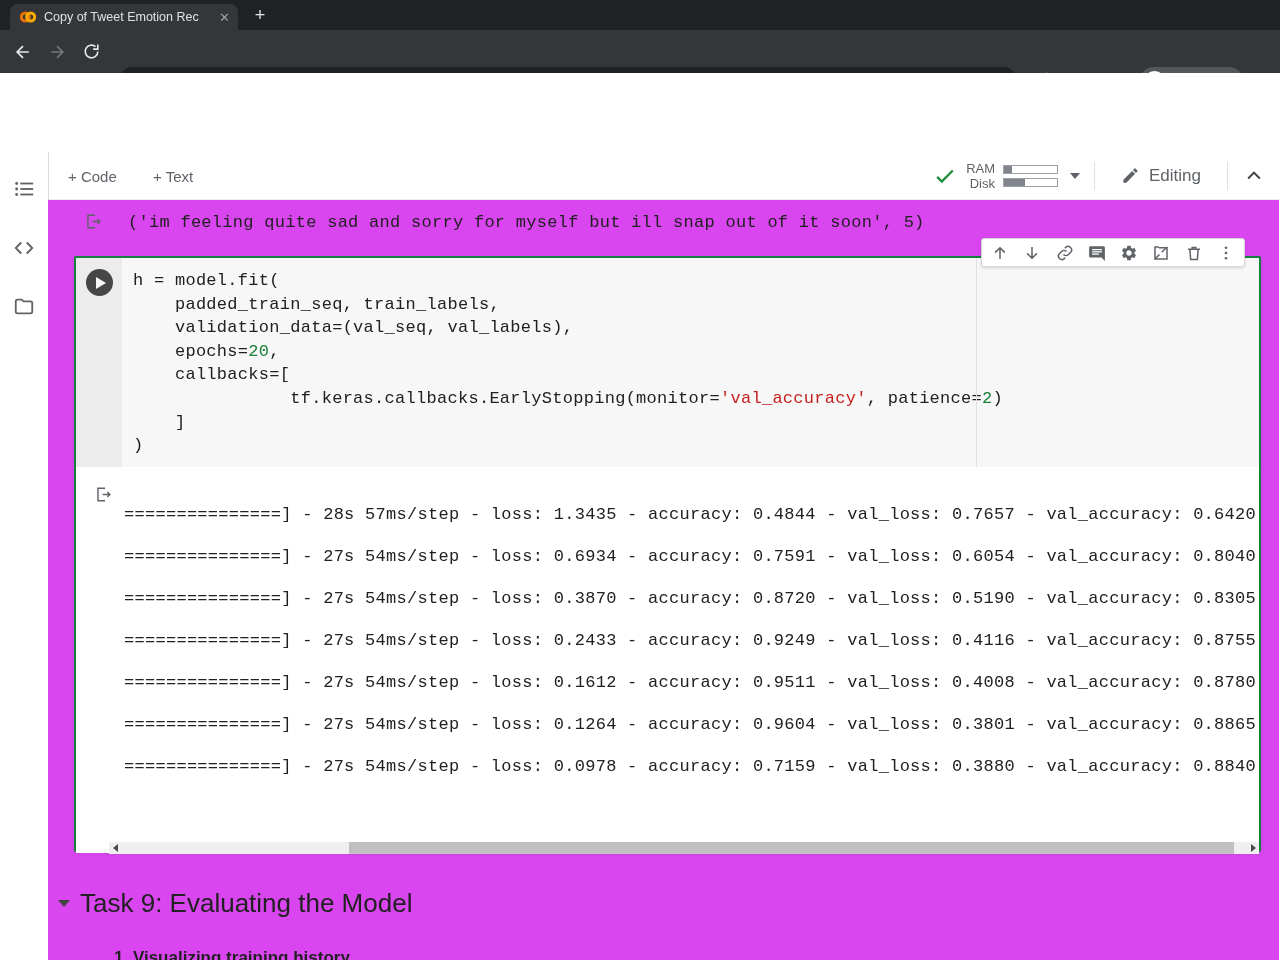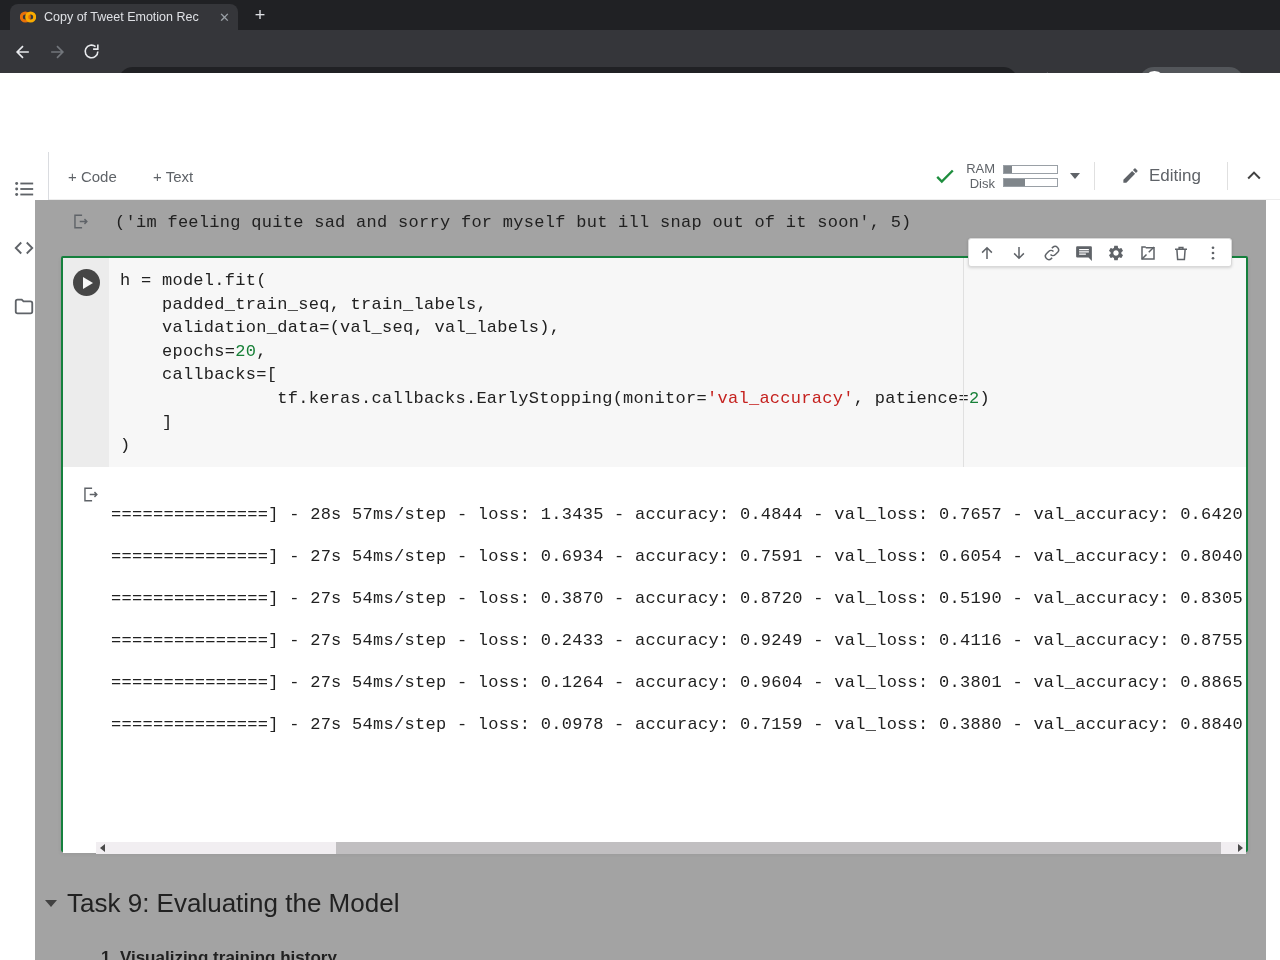--- a/index.html
+++ b/index.html
@@ -60,21 +60,21 @@
   .tb-divider { width:1px; height:28px; background:#e0e0e0; }
   .editing-lbl { font-size:17px; color:#5f6368; margin:0 26px 0 9px; }
   .collapse-btn { margin:0 16px 0 16px; display:flex; align-items:center; }
 
   
   .sidebar { position:absolute; left:0; top:152px; width:49px; height:808px; background:#fff;
              border-right:1px solid #dadce0; }
   .sb-ic { position:absolute; left:13px; width:22px; height:22px; }
 
   
-  .content { position:absolute; left:35px; top:200px; width:1231px; height:760px; background:#a3a3a3; overflow:hidden; }
+  .content { position:absolute; left:48px; top:200px; width:1231px; height:760px; background:#d946ef; overflow:hidden; }
   .mono { font-family:"Liberation Mono", monospace; font-size:17px; letter-spacing:0.28px; color:#212121;
           white-space:pre; }
   .prev-out-icon { position:absolute; left:36px; top:12px; }
   .prev-out-text { position:absolute; left:80px; top:13px; }
 
   .cell { position:absolute; left:26px; top:56px; width:1187px; height:596px; background:#fff;
           border:2px solid #15803d; border-radius:2px; box-shadow:0 2px 4px rgba(0,0,0,0.07); }
   .code-area { position:relative; width:100%; height:209px; background:#f7f7f7; overflow:hidden; }
   .gutter { position:absolute; left:0; top:0; width:46px; height:100%; background:#ececec; }
   .run-btn { position:absolute; left:10px; top:11px; width:27px; height:27px; border-radius:50%;
@@ -312,20 +312,21 @@
           <svg width="19" height="19" viewBox="0 0 24 24" fill="none" stroke="#5f6368" stroke-width="1.8">
               <path d="M14 4H5v16h9"></path>
               <path d="M11 12h9M17 9l3 3-3 3"></path>
             </svg>
         </span>
         <div class="train-lines" id="train-lines">
             <div class="train-line mono">===============] - 28s 57ms/step - loss: 1.3435 - accuracy: 0.4844 - val_loss: 0.7657 - val_accuracy: 0.6420</div>
             <div class="train-line mono">===============] - 27s 54ms/step - loss: 0.6934 - accuracy: 0.7591 - val_loss: 0.6054 - val_accuracy: 0.8040</div>
             <div class="train-line mono">===============] - 27s 54ms/step - loss: 0.3870 - accuracy: 0.8720 - val_loss: 0.5190 - val_accuracy: 0.8305</div>
             <div class="train-line mono">===============] - 27s 54ms/step - loss: 0.2433 - accuracy: 0.9249 - val_loss: 0.4116 - val_accuracy: 0.8755</div>
+            <div class="train-line mono">===============] - 27s 54ms/step - loss: 0.1612 - accuracy: 0.9511 - val_loss: 0.4008 - val_accuracy: 0.8780</div>
             <div class="train-line mono">===============] - 27s 54ms/step - loss: 0.1264 - accuracy: 0.9604 - val_loss: 0.3801 - val_accuracy: 0.8865</div>
             <div class="train-line mono">===============] - 27s 54ms/step - loss: 0.0978 - accuracy: 0.7159 - val_loss: 0.3880 - val_accuracy: 0.8840</div>
           </div>
         <div class="hscroll">
           <span class="hs-arrow">
               <span class="tri-l"></span>
             </span>
           <span class="hs-track">
               <span class="hs-thumb"></span>
             </span>

